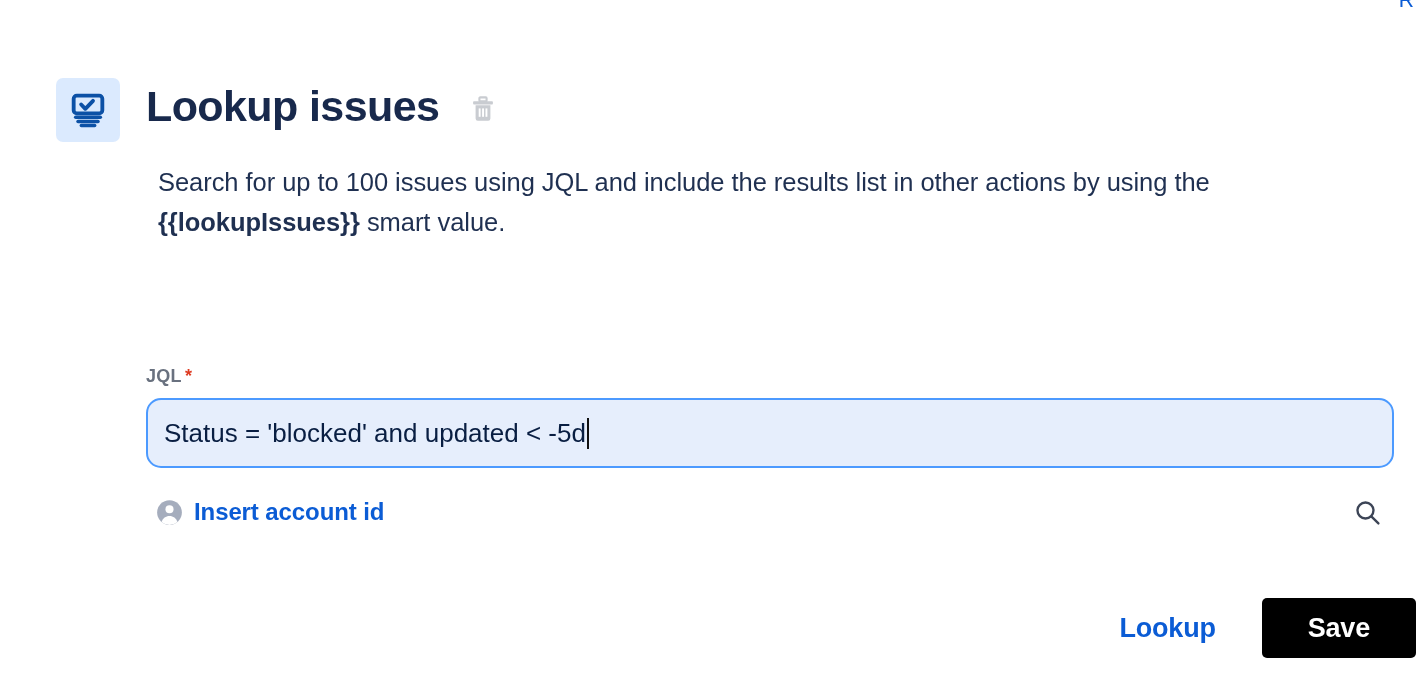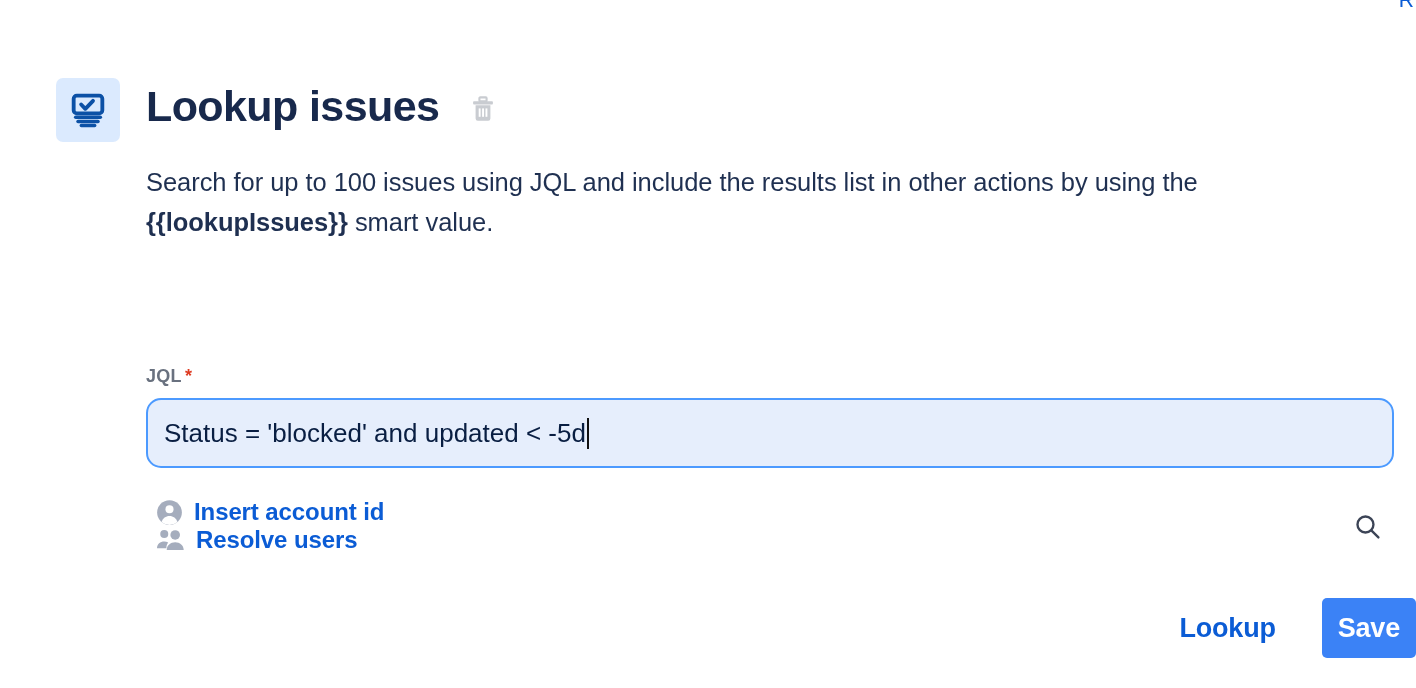--- a/index.html
+++ b/index.html
@@ -84,21 +84,21 @@
   .content {
     position: absolute;
     left: 146px;
     top: 162px;
     width: 1246px;
   }
   .para {
     font-size: 25.5px;
     line-height: 40px;
     color: #1f3051;
-    margin: 0 0 18px 0;
+    margin: 0 0 18px 12px;
     letter-spacing: -0.05px;
   }
   .para b { font-weight: 700; }
   .para.second { margin-bottom: 0; }
   .inline-link {
     color: #0b5cd5;
     text-decoration: none;
     cursor: pointer;
   }
 
@@ -194,28 +194,28 @@
     font-family: "Liberation Sans", sans-serif;
     font-size: 27px;
     font-weight: 600;
     color: #0b5cd5;
     cursor: pointer;
     padding: 8px 14px;
     letter-spacing: -0.2px;
   }
   .btn-save {
     margin-left: 32px;
-    background: #3b82f6;
+    background: #000000;
     border: none;
     border-radius: 5px;
     color: #ffffff;
     font-family: "Liberation Sans", sans-serif;
     font-size: 27px;
     font-weight: 600;
-    padding: 0 16px;
+    padding: 0 46px;
     height: 60px;
     cursor: pointer;
     letter-spacing: -0.2px;
   }
 </style>
 </head>
 <body>
 
 <div id="page">
 
@@ -268,31 +268,20 @@
         <span class="hicon">
           <svg width="27" height="27" viewBox="0 0 24 24" aria-hidden="true">
             <circle cx="12" cy="12" r="11" fill="#a5adbd"></circle>
             <circle cx="12" cy="9.1" r="3.6" fill="#ffffff"></circle>
             <path d="M4.9 20.4c1.1-3.5 3.8-5.4 7.1-5.4s6.0 1.9 7.1 5.4A11 11 0 0 1 12 23a11 11 0 0 1-7.1-2.6z" fill="#ffffff"></path>
           </svg>
         </span>
         <span class="helper-label">Insert account id</span>
       </div>
 
-      <div class="helper-action">
-        <span class="hicon">
-          <svg width="29" height="27" viewBox="0 0 26 24" aria-hidden="true">
-            <circle cx="7.4" cy="6.2" r="3.6" fill="#a5adbd"></circle>
-            <circle cx="17.2" cy="7.0" r="4.3" fill="#a5adbd"></circle>
-            <path d="M0.9 19.0c0-3.6 2.9-6.0 6.5-6.0 1.3 0 2.5 0.3 3.5 0.9-1.0 1.3-1.6 3.0-1.6 5.1z" fill="#a5adbd"></path>
-            <path d="M9.6 20.6c0-4.2 3.4-7.0 7.6-7.0s7.6 2.8 7.6 7.0z" fill="#a5adbd"></path>
-          </svg>
-        </span>
-        <span class="helper-label">Resolve users</span>
-      </div>
     </div>
 
     <div class="helper-right">
       <div class="helper-action">
         <span class="hicon">
           <svg width="27" height="27" viewBox="0 0 24 24" aria-hidden="true">
             <circle cx="10.2" cy="10.2" r="7.1" fill="none" stroke="#3c4456" stroke-width="2.1"></circle>
             <path d="M15.6 15.6l6.1 6.1" stroke="#3c4456" stroke-width="2.1" stroke-linecap="round"></path>
           </svg>
         </span>

